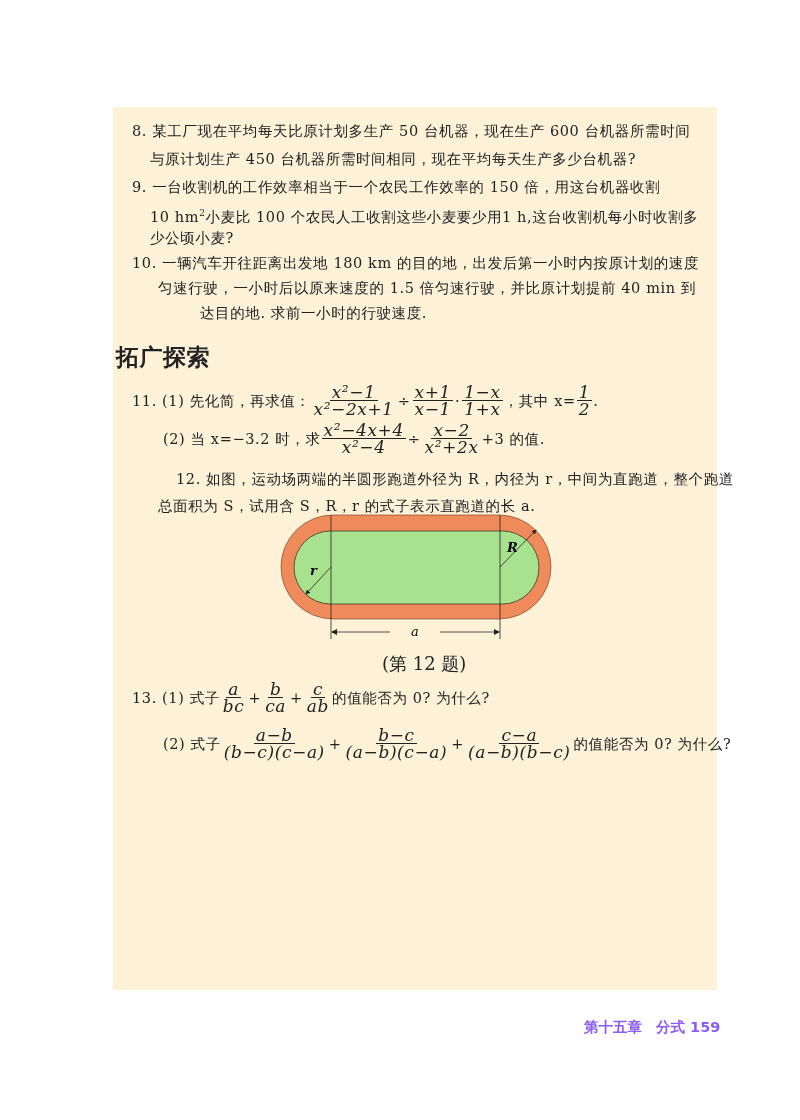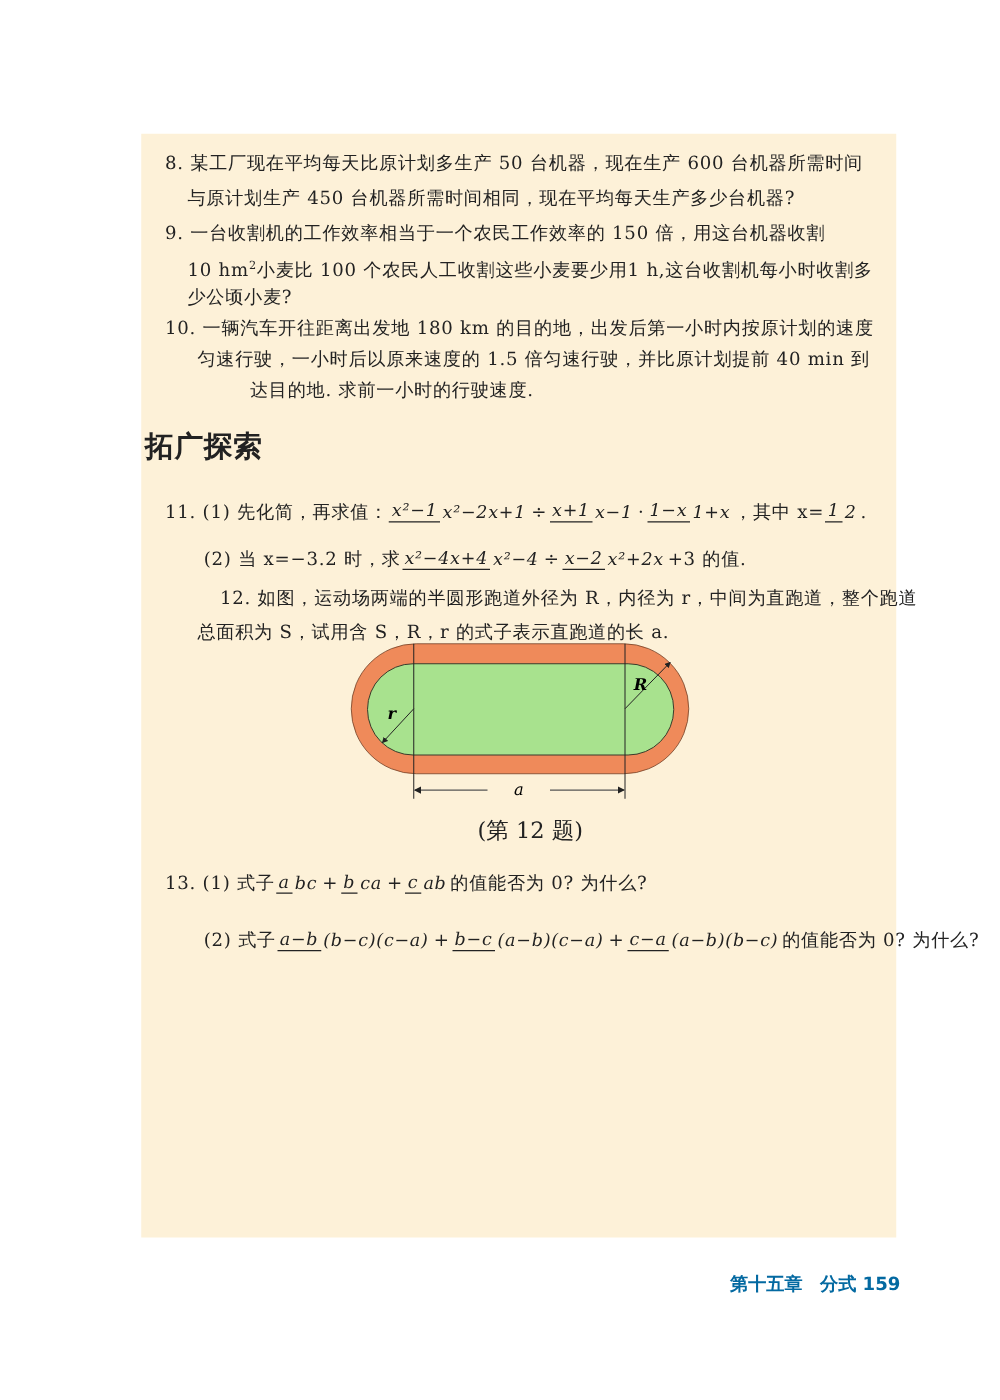--- a/index.html
+++ b/index.html
@@ -14,29 +14,29 @@
   .line {
     position: absolute; font-size: 14.5px; white-space: nowrap; line-height: 20px;
     letter-spacing: 0.6px;
   }
   .num { display: inline-block; }
   .heading {
     position: absolute; left: 116px; top: 342px; font-family: "DejaVu Sans", "Liberation Sans", sans-serif;
     font-weight: bold; font-size: 23px; letter-spacing: 0.5px;
   }
   .frac {
-    display: inline-flex; align-items: center; vertical-align: middle;
-    font-style: italic; font-size: 14px; line-height: 16px; margin: 17px 1px;
+    display: inline-flex; flex-direction: column; align-items: center; vertical-align: middle;
+    font-style: italic; font-size: 17px; line-height: 16px; margin: 0 1px;
   }
   .frac .n { padding: 0 2px; border-bottom: 1px solid #222; }
   .frac .d { padding: 0 2px; }
   .op { font-style: normal; margin: 0 1px; }
   .footer {
     position: absolute; left: 584px; top: 1018px; font-family: "DejaVu Sans", "Liberation Sans", sans-serif;
-    font-size: 14.5px; font-weight: bold; color: #0369a1; white-space: nowrap;
+    font-size: 14.5px; font-weight: bold; color: #8b5cf6; white-space: nowrap;
   }
   .footer .gap { display: inline-block; width: 14px; }
   .caption {
     position: absolute; left: 382px; top: 652px; font-size: 18px; white-space: nowrap;
   }
   svg.diagram { position: absolute; left: 270px; top: 505px; }
 </style>
 </head>
 <body>
 

